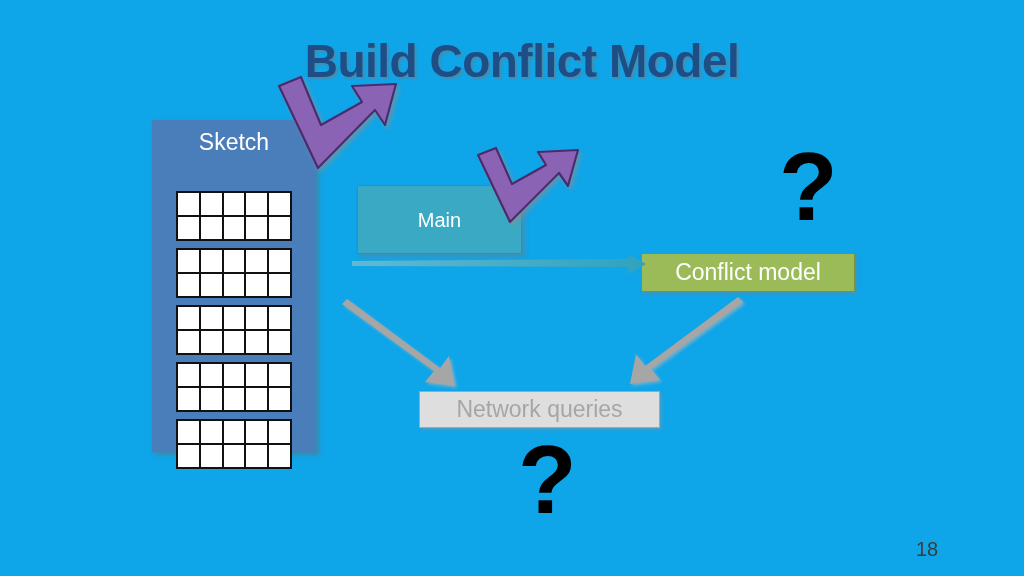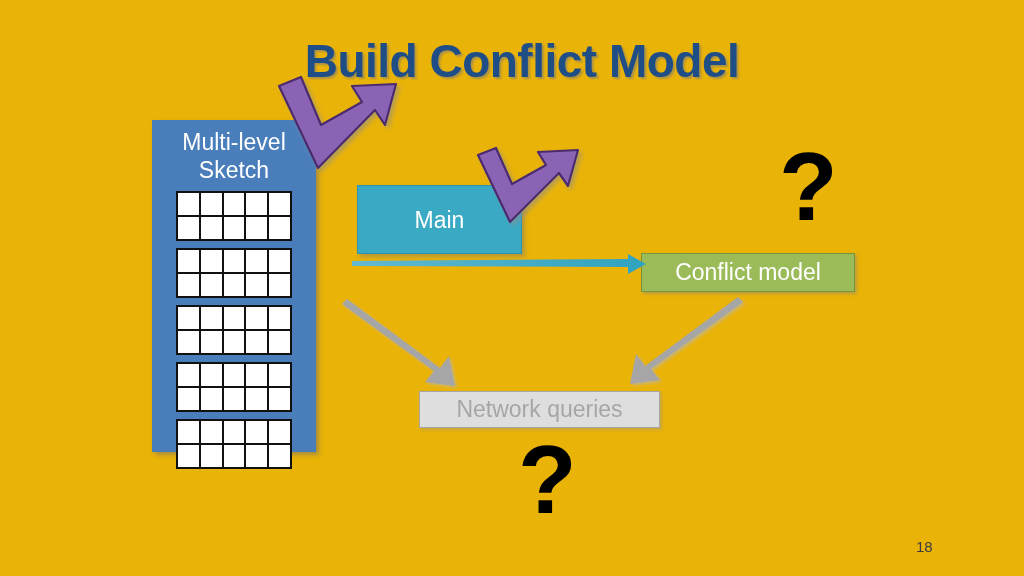--- a/index.html
+++ b/index.html
@@ -7,21 +7,21 @@
     padding: 0;
     background: #ffffff;
   }
   body {
     font-family: "Liberation Sans", sans-serif;
   }
   #slide {
     position: relative;
     width: 1024px;
     height: 576px;
-    background: #eab308;
+    background: #0ea5e9;
     overflow: hidden;
   }
 
   
   #slide-title {
     position: absolute;
     left: 292px;
     top: 34px;
     width: 460px;
     text-align: center;
@@ -81,21 +81,21 @@
     background: #3aa9c4;
     border: 1px solid #2e94ad;
     box-sizing: border-box;
     box-shadow: 3px 3px 4px rgba(120,120,120,0.45);
     display: flex;
     align-items: center;
     justify-content: center;
   }
   #main-theorem-label {
     color: #ffffff;
-    font-size: 23px;
+    font-size: 20px;
     line-height: 28px;
     text-align: center;
   }
 
   
   #conflict-model-box {
     position: absolute;
     left: 641px;
     top: 253px;
     width: 214px;
@@ -151,34 +151,33 @@
     width: 1024px;
     height: 576px;
     pointer-events: none;
   }
 
   
   #page-number {
     position: absolute;
     left: 916px;
     top: 538px;
-    font-size: 15px;
+    font-size: 20px;
     color: #3c3c3c;
   }
 </style>
 </head>
 <body>
 
 <div id="slide">
 
   <div id="slide-title">Build Conflict Model</div>
 
   <div id="sketch-panel">
     <div id="sketch-label">
-      <div>Multi-level</div>
       <div>Sketch</div>
     </div>
 
     <div class="grid-block" style="top:71px;">
       <div class="grid-cell"></div>
       <div class="grid-cell"></div>
       <div class="grid-cell"></div>
       <div class="grid-cell"></div>
       <div class="grid-cell"></div>
       <div class="grid-cell"></div>

